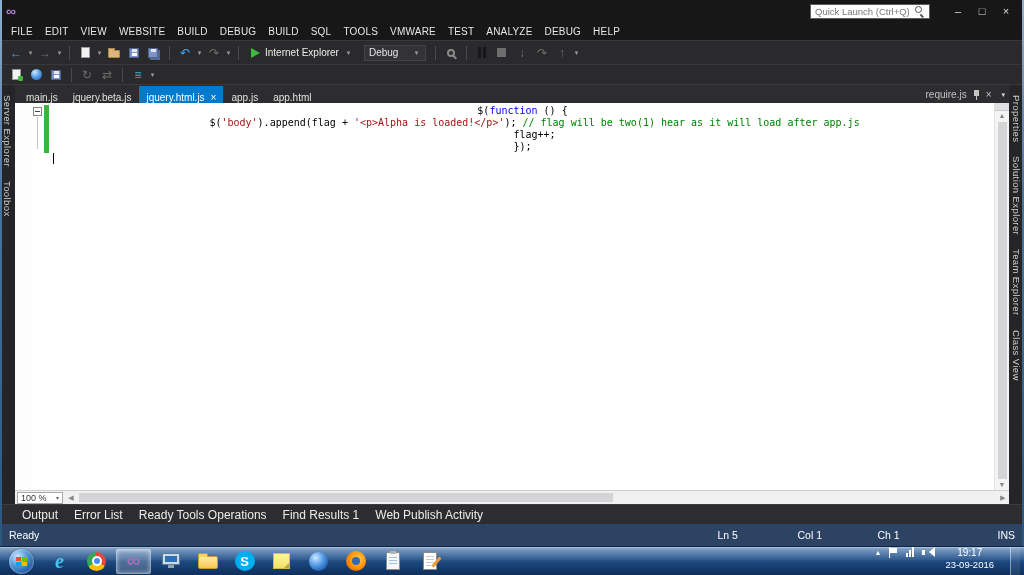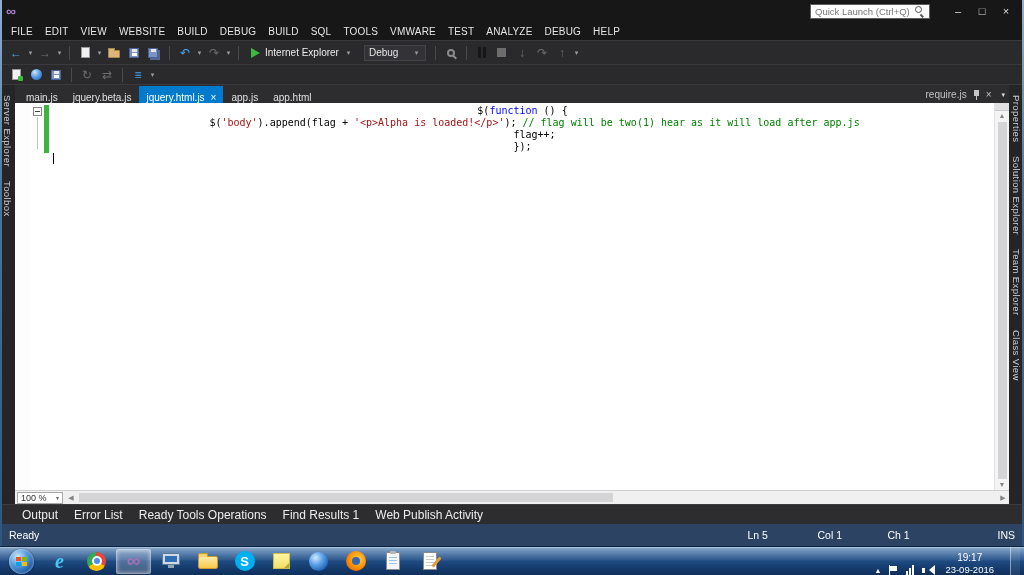--- a/index.html
+++ b/index.html
@@ -115,21 +115,21 @@
   .hrow .sb-btn { width:12px; height:100%; line-height:14px; }
   .htrack { flex:1; height:100%; position:relative; }
   .hthumb { position:absolute; left:2px; top:2px; height:9px; width:58%; background:#d4d4d6; }
 
   .bottom-tabs { height:20px; background:#2d2d30; display:flex; align-items:center; gap:16px;
                  padding-left:22px; font-size:12px; color:#ececec; border-top:1px solid #3c3c3e; flex:none; }
 
   .statusbar { height:22px; background:#2c4363; display:flex; align-items:center;
                color:#fff; font-size:10.5px; padding:0 9px; flex:none; }
   .sb-status { margin-right:auto; }
-  .sb-cell { width:70px; }
+  .sb-cell { width:80px; }
   .sb-ins { margin-left:40px; }
 
   
   .taskbar { height:29px; flex:none; display:flex; align-items:center; padding:0 2px; position:relative;
              background:linear-gradient(180deg,#9ab6d0 0%,#4f7bad 6%,#2e5d96 28%,#1e4a80 52%,#143a6b 78%,#0f2f5b 100%);
              border-top:1px solid #0a2647; }
   .taskbar::after { content:""; position:absolute; inset:0;
                     background:linear-gradient(180deg,rgba(255,255,255,.30),rgba(255,255,255,.07) 45%,transparent 50%);
                     pointer-events:none; }
   .taskbar > * { position:relative; z-index:1; }
@@ -178,21 +178,21 @@
   .ic-clipboard::before { content:""; position:absolute; top:-2px; left:3px; width:6px; height:3px;
                           background:#b5b5b5; border-radius:1px; }
   .ic-clipboard::after { content:""; position:absolute; left:2px; right:2px; top:4px; height:9px;
                          background:repeating-linear-gradient(180deg,#9ec3e8 0 1px,transparent 1px 3px); }
   .ic-docpen { width:14px; height:18px; background:#fff; border:1px solid #8a8a8a; position:relative; }
   .ic-docpen::before { content:""; position:absolute; left:2px; right:2px; top:3px; height:10px;
                        background:repeating-linear-gradient(180deg,#c9c9c9 0 1px,transparent 1px 3px); }
   .ic-docpen::after { content:""; position:absolute; right:-2px; bottom:1px; width:3px; height:12px;
                       background:#e89b3c; transform:rotate(40deg); border-radius:1px; }
 
-  .tray { margin-left:auto; display:flex; align-items:flex-end; gap:8px; color:#fff; padding-right:2px; }
+  .tray { margin-left:auto; display:flex; align-items:flex-start; gap:8px; color:#fff; padding-right:2px; }
   .tray-ic { display:inline-flex; align-items:flex-end; }
   .tray-expand { font-size:7px; }
   .ic-flag { position:relative; width:9px; height:11px; }
   .ic-flag::before { content:""; position:absolute; left:0; top:0; width:1px; height:11px; background:#fff; }
   .ic-flag::after { content:""; position:absolute; left:1px; top:1px; width:7px; height:5px; background:#fff; }
   .ic-network { display:inline-flex; align-items:flex-end; gap:1px; height:10px; }
   .ic-network i { width:2px; background:#fff; display:block; }
   .ic-network i:nth-child(1){height:4px;} .ic-network i:nth-child(2){height:7px;} .ic-network i:nth-child(3){height:10px;}
   .ic-speaker { position:relative; width:12px; height:11px; }
   .ic-speaker::before { content:""; position:absolute; left:0; top:3px; width:3px; height:5px; background:#fff; }

